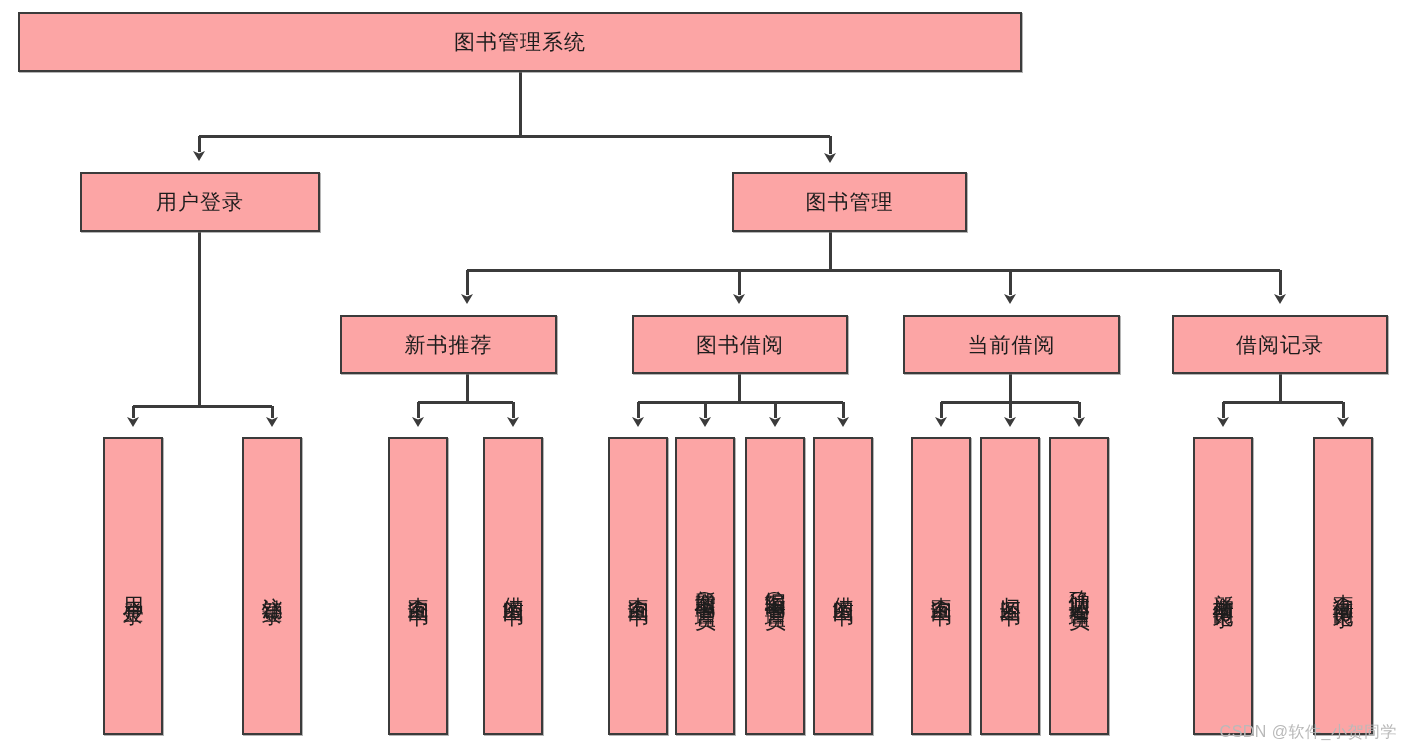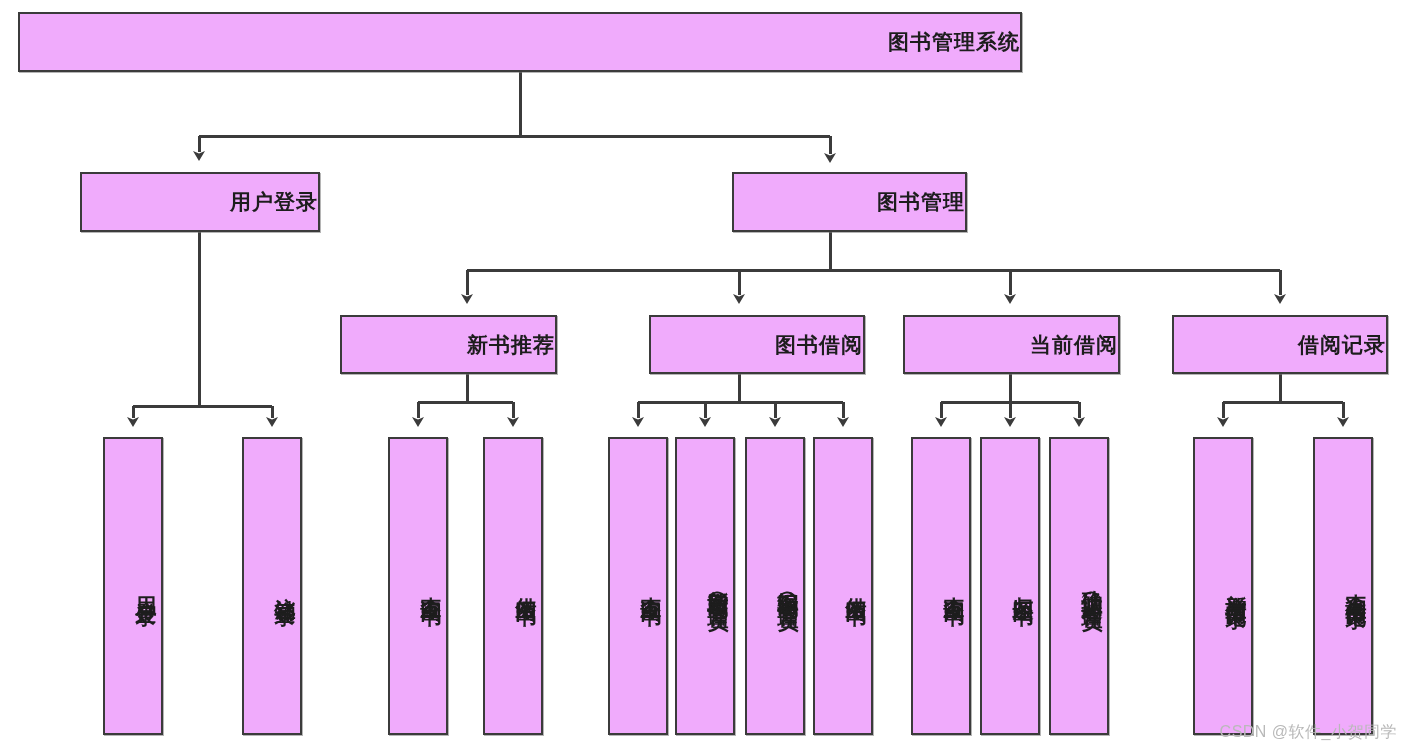--- a/index.html
+++ b/index.html
@@ -21,28 +21,27 @@
     position: absolute;
     left: 0;
     top: 0;
     width: 1405px;
     height: 747px;
     pointer-events: none;
   }
   .node {
     position: absolute;
     box-sizing: border-box;
-    background: #f0abfc;
+    background: #fca5a5;
     border: 2px solid #3b3b3b;
     display: flex;
     align-items: center;
-    justify-content: flex-end;
+    justify-content: center;
     color: #1d1d1d;
     box-shadow: 1px 1px 0 rgba(120,120,120,0.55);
-    font-weight: bold;
   }
   .node .label {
     display: block;
     text-align: center;
     letter-spacing: 1px;
   }
   .node.horiz .label {
     font-size: 21px;
     line-height: 1.1;
     white-space: nowrap;
@@ -133,21 +132,21 @@
   <div class="node horiz" style="left:80px; top:172px; width:240px; height:60px;">
     <span class="label">用户登录</span>
   </div>
   <div class="node horiz" style="left:712px; top:172px; width:235px; height:60px;margin-left:20px;">
     <span class="label">图书管理</span>
   </div>
 
   <div class="node horiz" style="left:340px; top:315px; width:217px; height:59px;">
     <span class="label">新书推荐</span>
   </div>
-  <div class="node horiz" style="left:632px; top:315px; width:216px; height:59px;margin-left:17px;">
+  <div class="node horiz" style="left:632px; top:315px; width:216px; height:59px;">
     <span class="label">图书借阅</span>
   </div>
   <div class="node horiz" style="left:1172px; top:315px; width:216px; height:59px;">
     <span class="label">借阅记录</span>
   </div>
   <div class="node horiz" style="left:903px; top:315px; width:217px; height:59px;">
     <span class="label">当前借阅</span>
   </div>
 
   <div class="node vert" style="left:103px; top:437px; width:60px; height:298px;">

